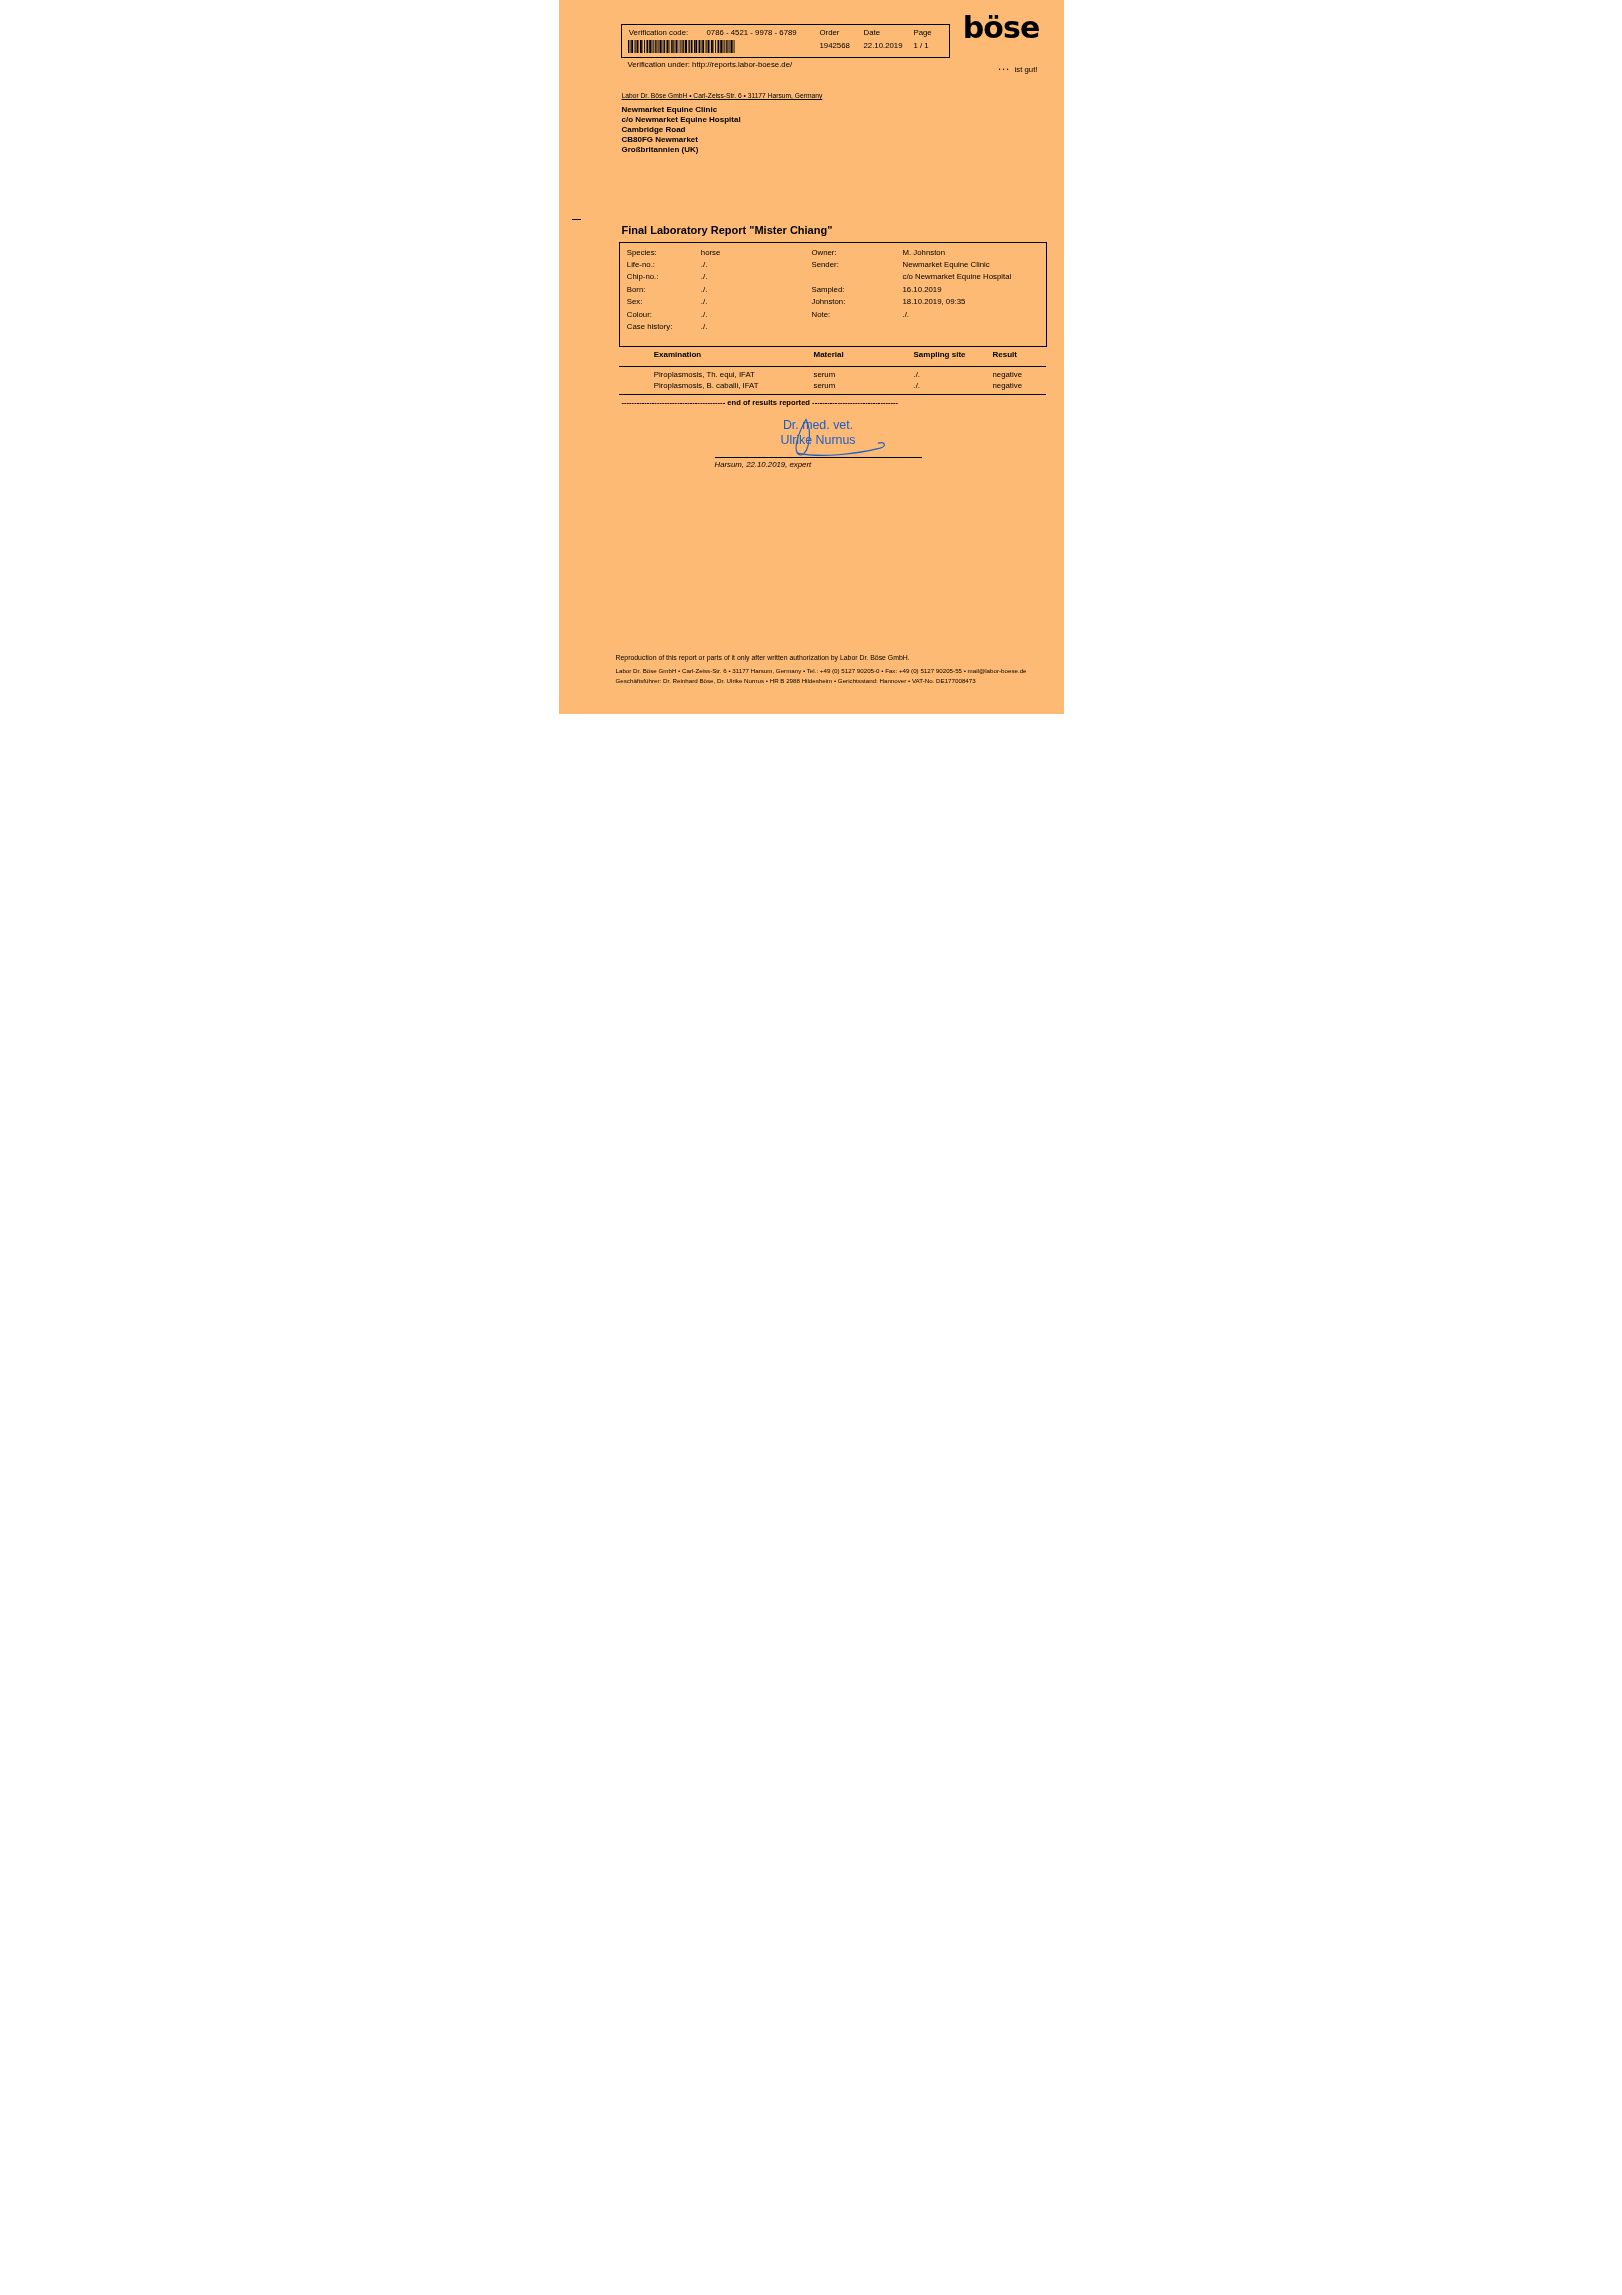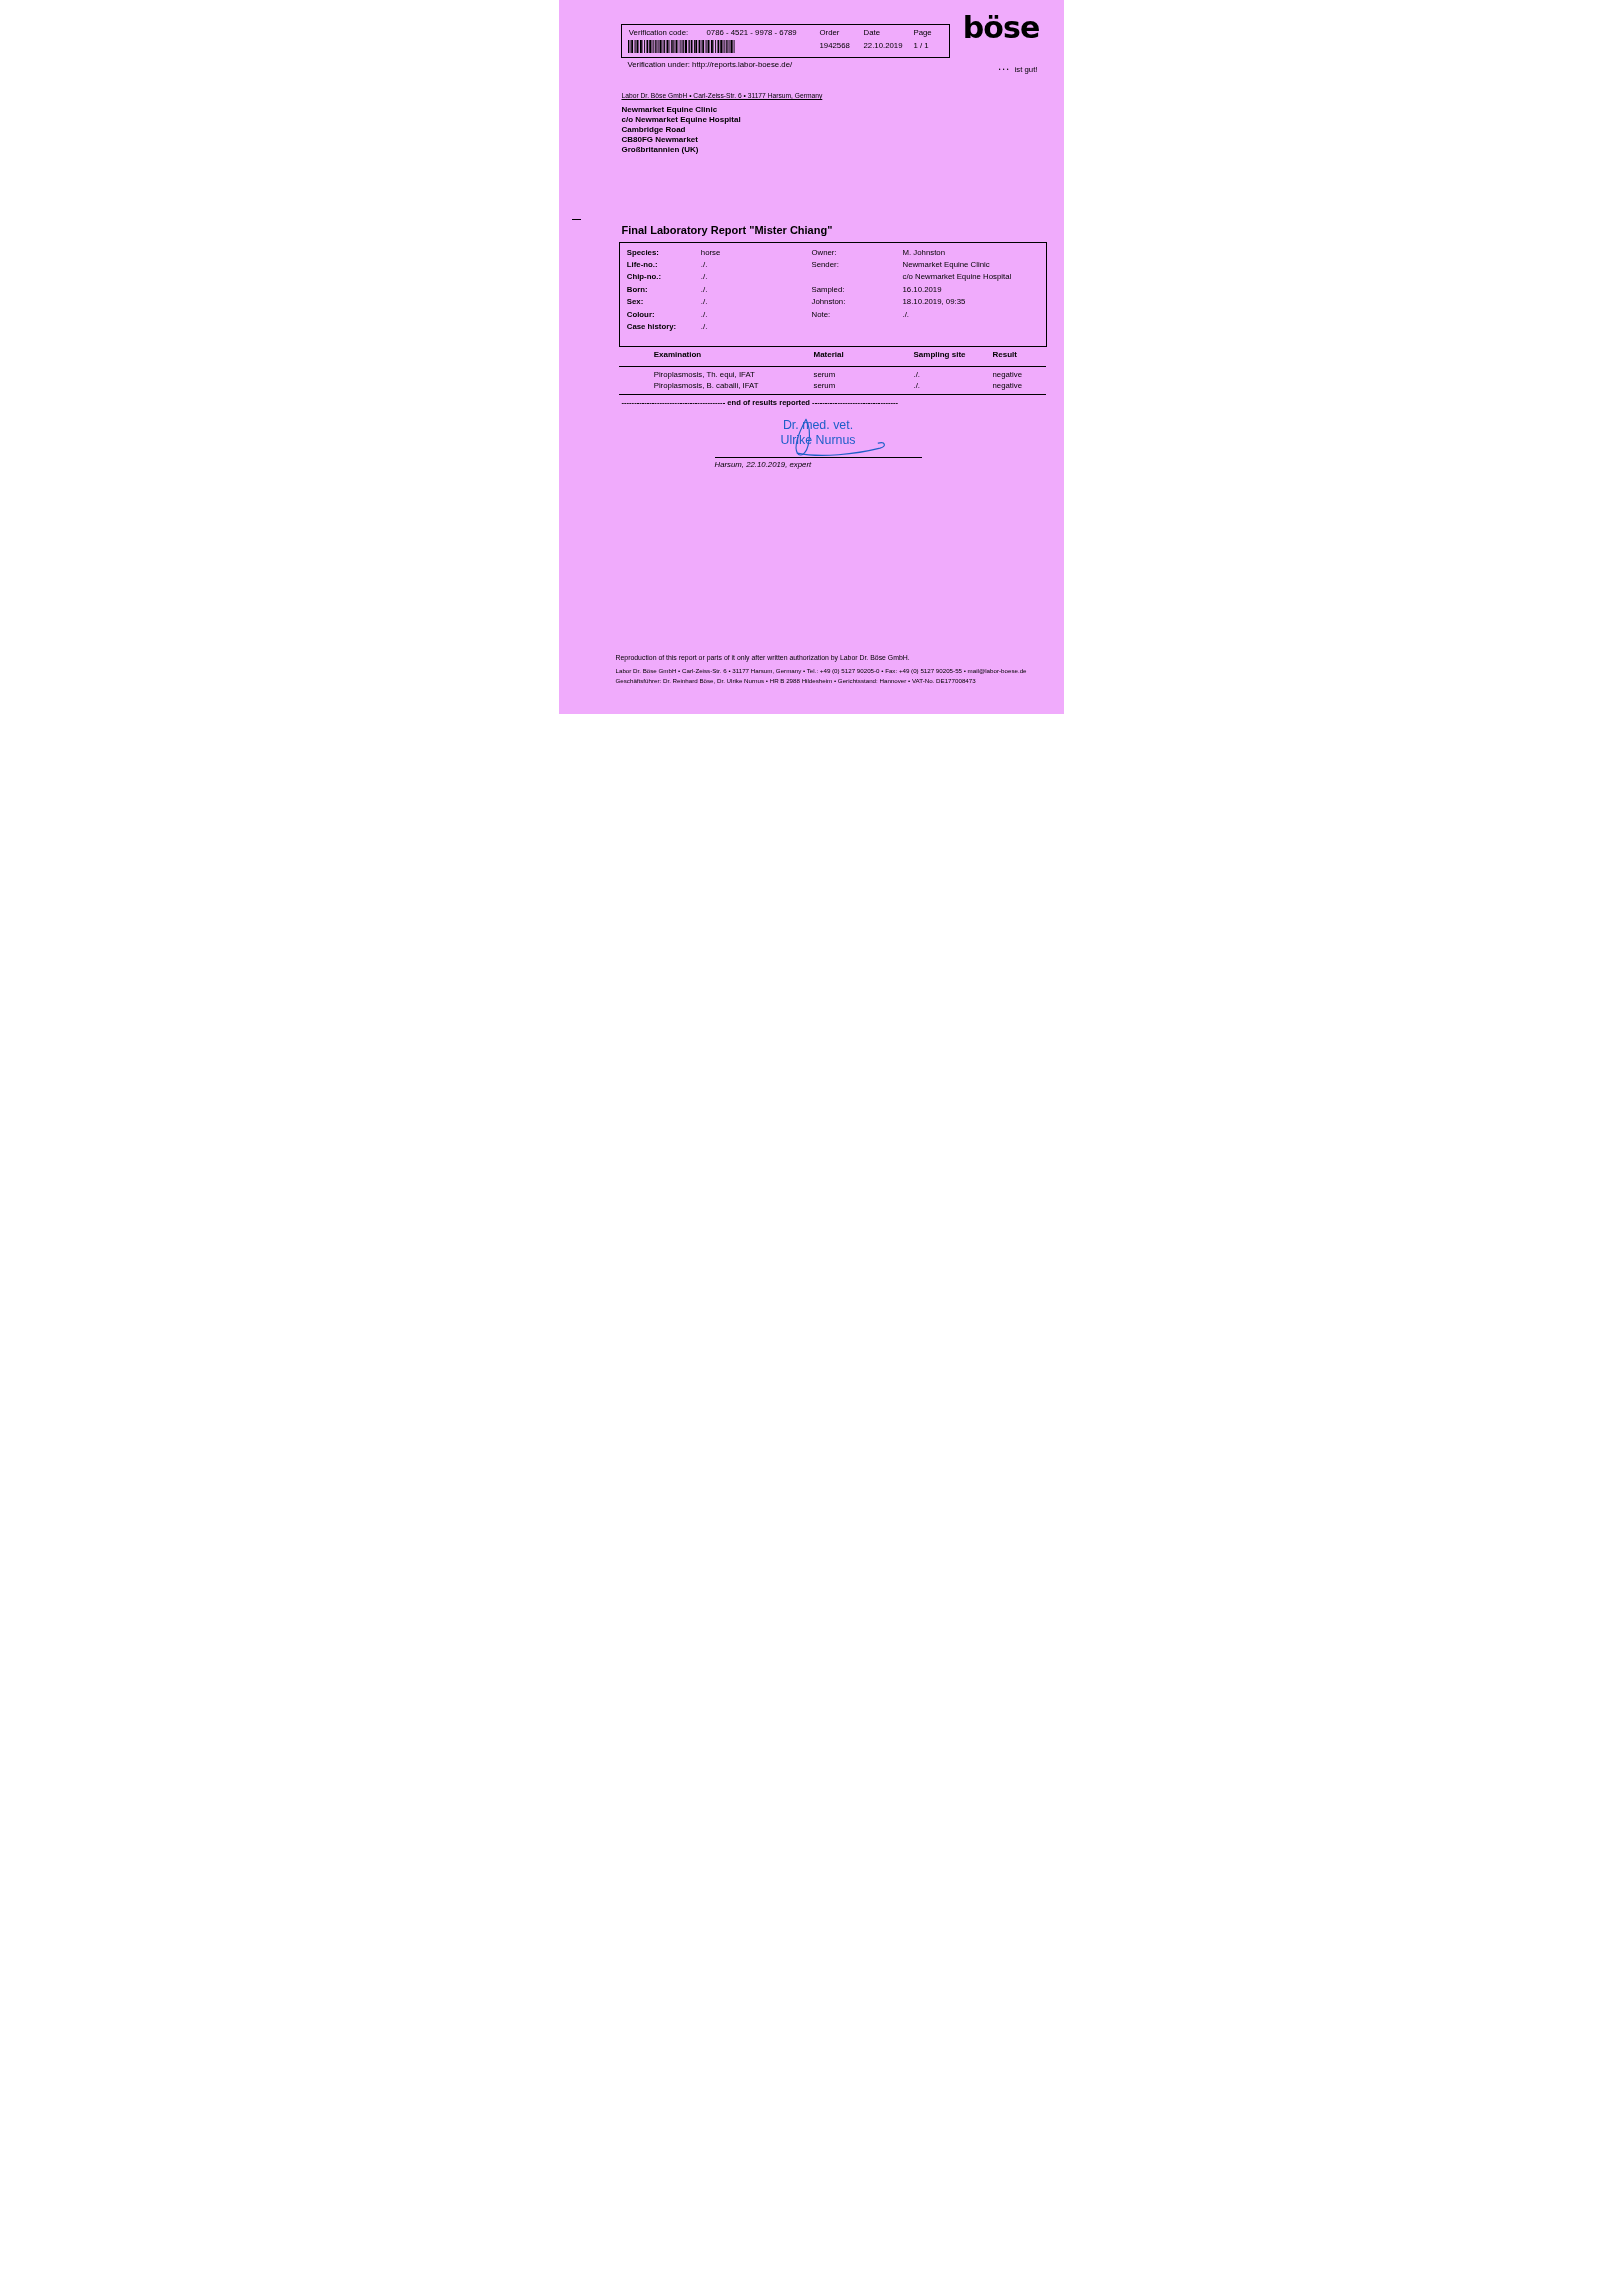--- a/index.html
+++ b/index.html
@@ -1,18 +1,18 @@
 <!DOCTYPE html>
 <html style="font-size:7.3px"><head>
 <meta charset="utf-8">
 <style>
   html,body { margin:0; padding:0; background:#ffffff; }
   .page {
     position:relative; width:505px; height:714px; margin:0 auto;
-    background:#f0abfc; color:#000;
+    background:#fdba74; color:#000;
     font-family:"Liberation Sans", sans-serif; font-size:7.8px;
     overflow:hidden;
   }
   .abs { position:absolute; }
 
   
   #verify-box { left:62px; top:24px; width:327px; height:32px; border:0.9px solid #000; }
   .vb-label  { left:7.3px;  top:3.2px;  font-size:7.8px; }
   .vb-code   { left:85px; top:3.2px;  font-size:7.8px; }
   .vb-barcode{ left:6.4px;  top:15px; }
@@ -38,21 +38,21 @@
 
   
   #title { left:63px; top:224px; font-size:11px; font-weight:bold; }
 
   
   #info-box { left:60px; top:242px; width:426px; height:103px; border:0.7px solid #000; }
   .info-col { position:absolute; top:4.6px; }
   .info-col.left  { left:7.3px;  width:179px; }
   .info-col.right { left:192px; width:230px; }
   .info-row { display:flex; height:12.4px; align-items:flex-start; }
-  .info-col.left  .lbl { width:74px; flex:none;font-weight:bold; }
+  .info-col.left  .lbl { width:74px; flex:none; }
   .info-col.right .lbl { width:91px; flex:none; }
 
   
   .res-line { left:60px; width:427px; height:12px;margin-left:32px; }
   #res-header { top:350px; font-weight:bold; font-size:8px; }
   #res-row-0 { top:370px; }
   #res-row-1 { top:381px; }
   .res-c1 { position:absolute; left:3.2px; }
   .res-c2 { position:absolute; left:163px; }
   .res-c3 { position:absolute; left:263px; }

